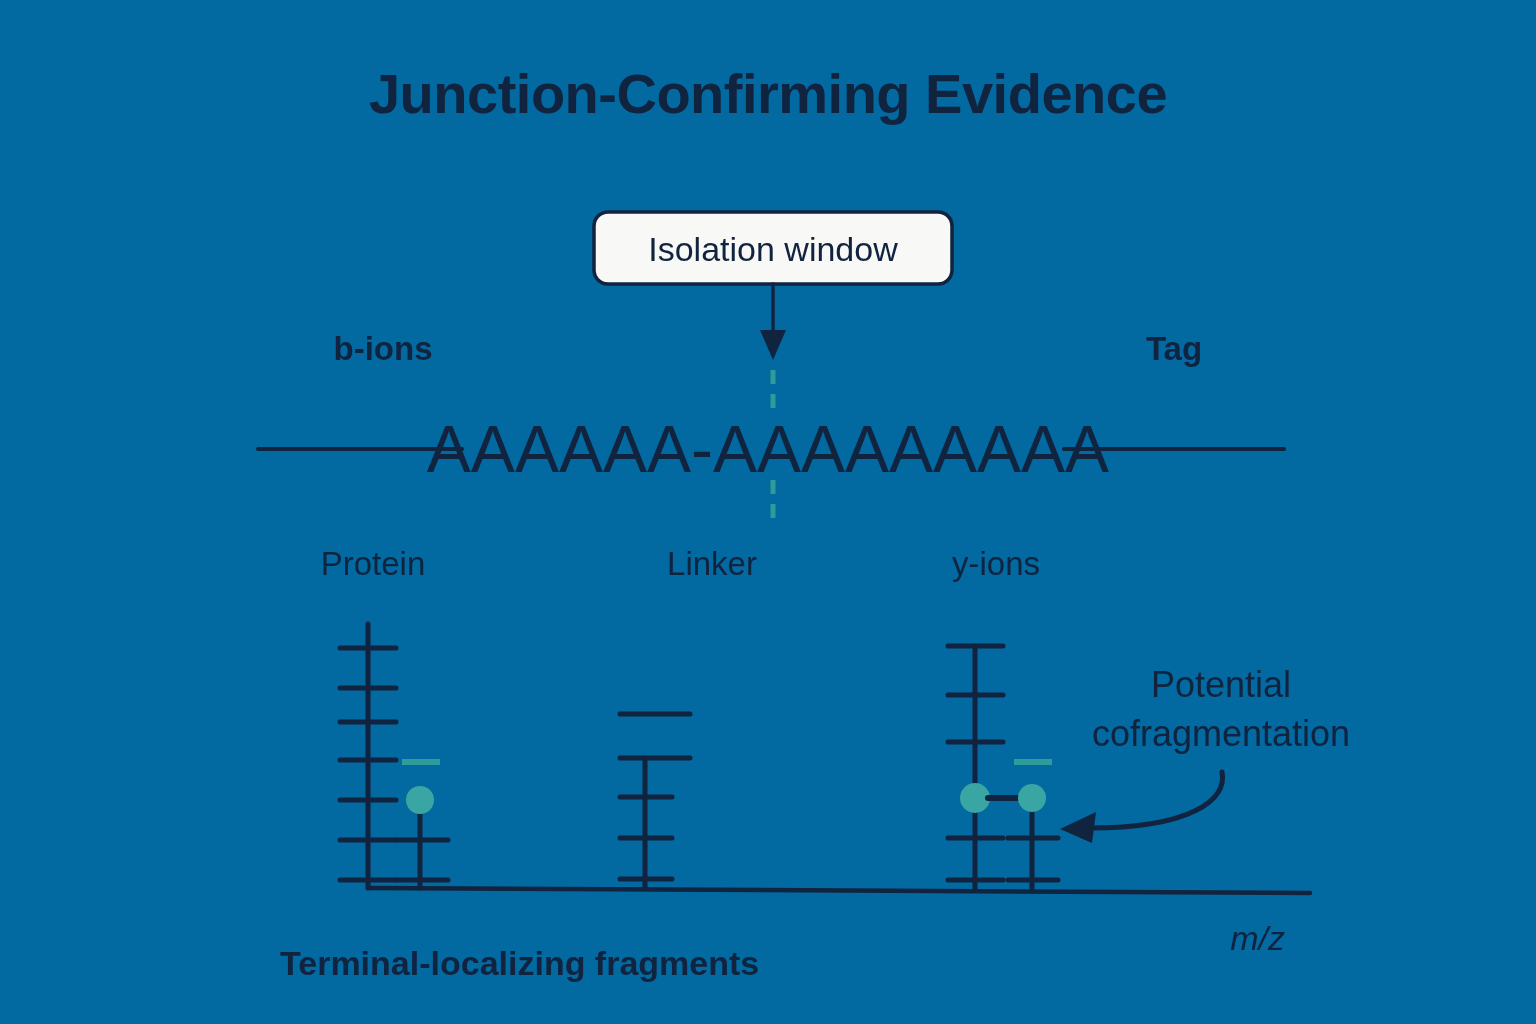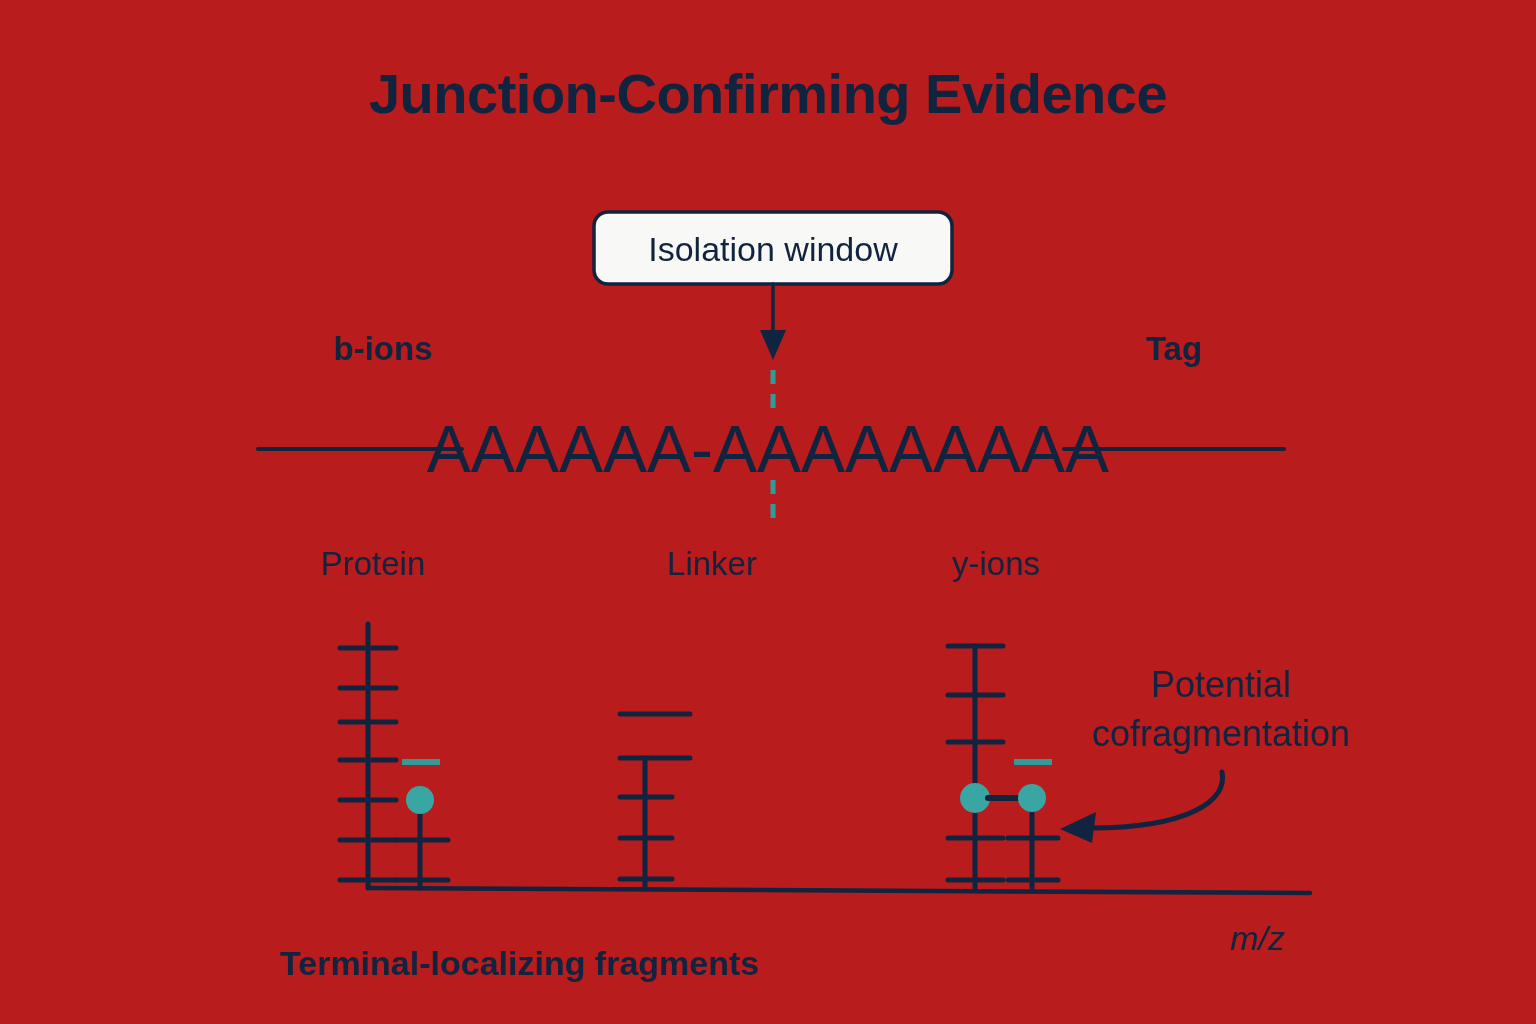--- a/index.html
+++ b/index.html
@@ -8,21 +8,21 @@
     padding: 0;
     background: #ffffff;
   }
   body {
     font-family: "Liberation Sans", sans-serif;
   }
   #canvas {
     position: relative;
     width: 1536px;
     height: 1024px;
-    background: #b91c1c;
+    background: #0369a1;
     overflow: hidden;
   }
   svg#figure {
     position: absolute;
     left: 0;
     top: 0;
     width: 1536px;
     height: 1024px;
   }
   .txt {

